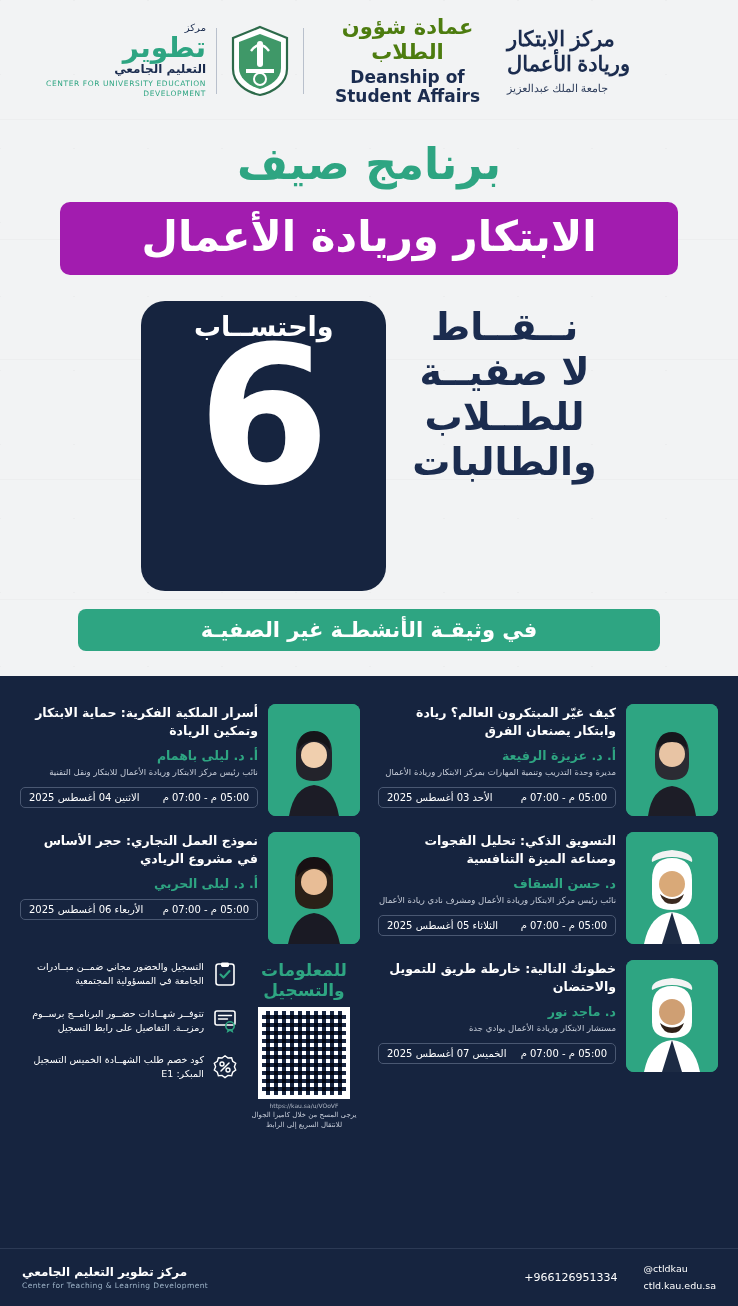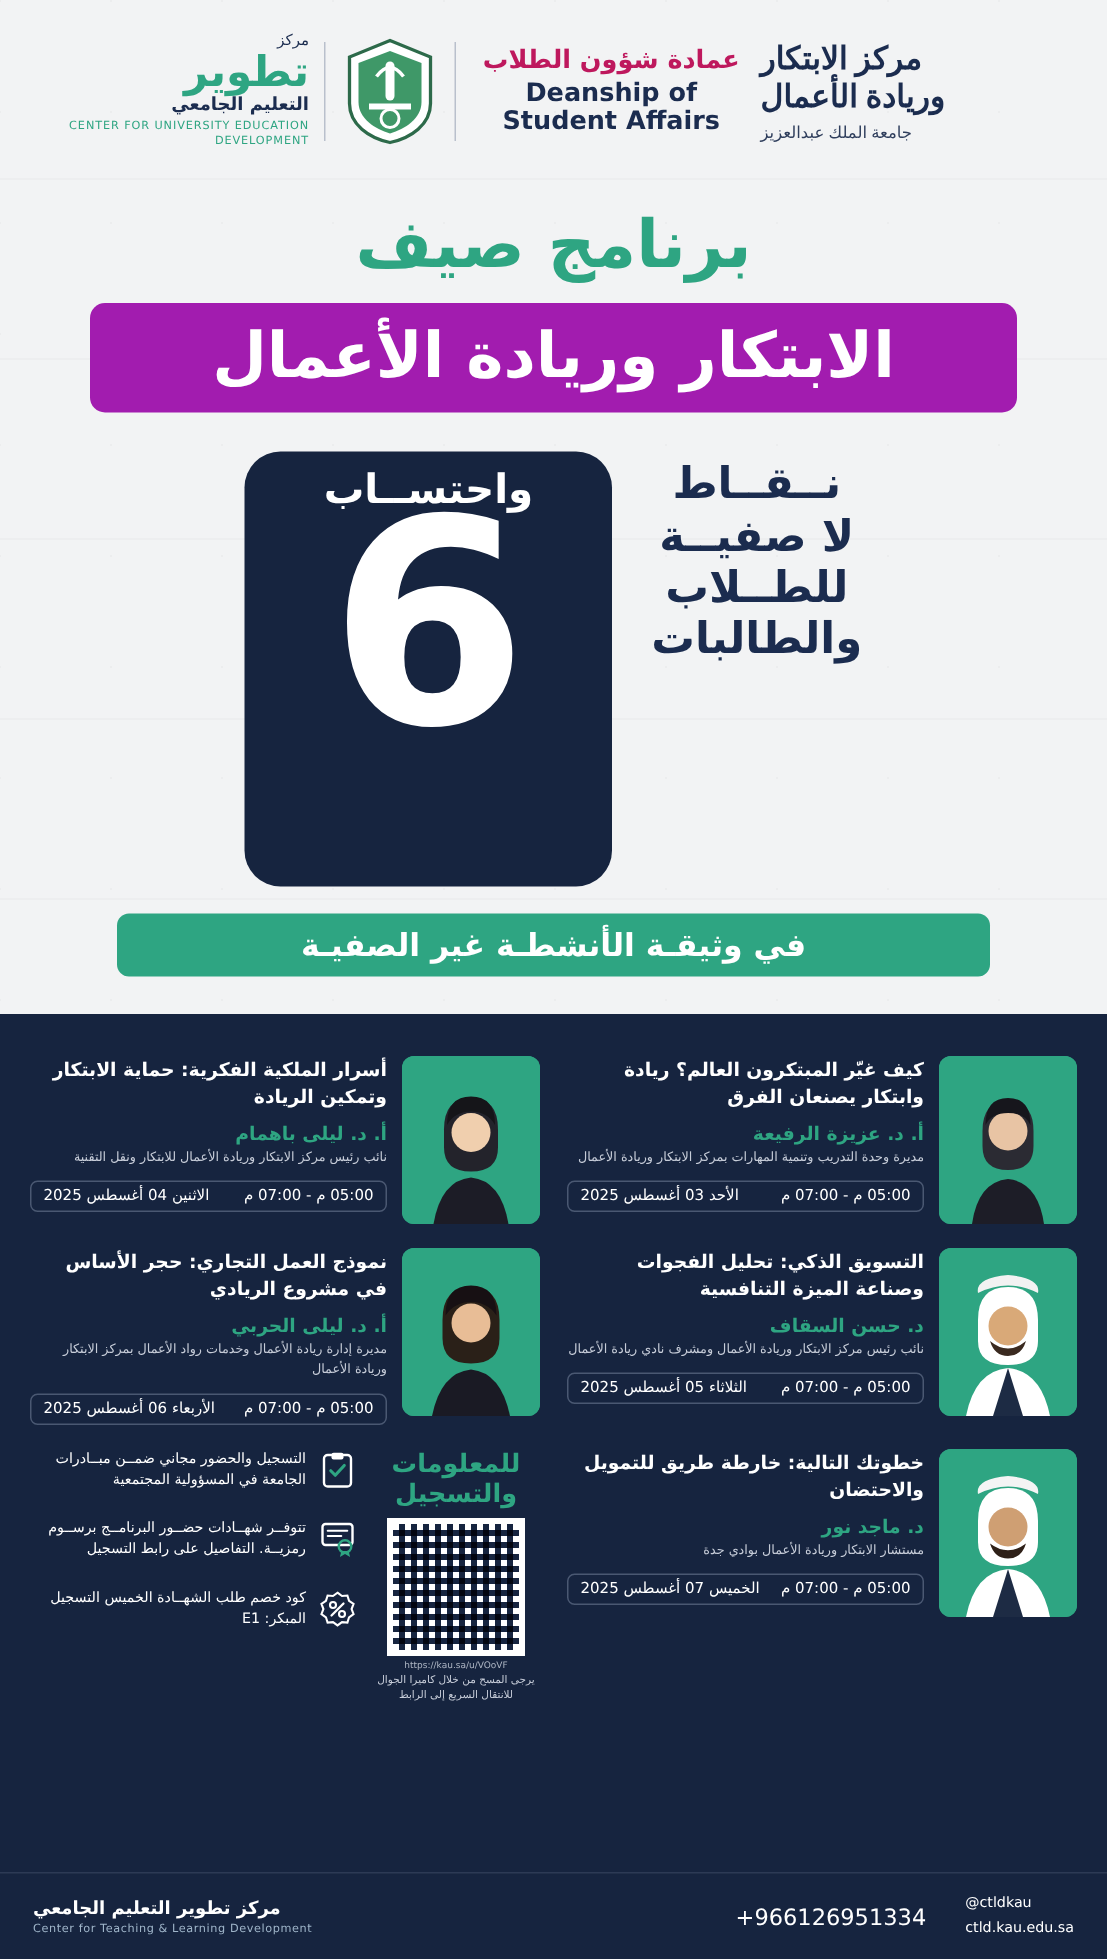--- a/index.html
+++ b/index.html
@@ -36,21 +36,21 @@
     gap: 0;
   }
   .hdr-block { display: flex; flex-direction: column; justify-content: center; }
 
   .hdr-left-wrap { width: 215px; text-align: left; direction: rtl; font-family: Liberation Serif, serif; }
   .kau-ar1 { font-size: 21px; font-weight: bold; color: #1b2c4f; line-height: 1.18; letter-spacing: .5px; }
   .kau-ar2 { font-size: 21px; font-weight: bold; color: #1b2c4f; line-height: 1.18; letter-spacing: .5px; }
   .kau-sub { font-size: 11px; color: #2f3e5c; margin-top: 5px; letter-spacing: 1px; }
 
   .hdr-mid-wrap { flex: 1; text-align: center; padding-right: 6px; }
-  .dsa-ar { font-size: 17px; font-weight: bold; color: #be185d; line-height: 1.2; }
+  .dsa-ar { font-size: 21px; font-weight: bold; color: #4d7c0f; line-height: 1.2; }
   .dsa-en { font-size: 17px; font-weight: bold; color: #1b2c4f; line-height: 1.15; margin-top: 2px; }
 
   .hdr-divider { width: 1px; height: 66px; background: #b9c0cc; margin: 0 10px; }
 
   .logo-badge {
     width: 66px; height: 74px;
     display: flex; align-items: center; justify-content: center;
     position: relative;
   }
   .logo-badge svg { display: block; }
@@ -91,21 +91,21 @@
     gap: 26px;
   }
   .six-text {
     direction: rtl;
     text-align: center;
     color: #1b2c4f;
     font-weight: bold;
     line-height: 1.18;
     padding-top: 4px;
   }
-  .six-text div { font-size: 29px; letter-spacing: 2px; }
+  .six-text div { font-size: 38px; letter-spacing: 2px; }
   .six-card {
     width: 245px; height: 290px;
     background: #16243f;
     border-radius: 24px;
     color: #fff;
     display: flex; flex-direction: column;
     align-items: center; justify-content: flex-start;
     padding-top: 10px;
   }
   .six-card .wa { font-size: 27px; font-weight: bold; letter-spacing: 1px; }
@@ -189,21 +189,21 @@
   
   .footer {
     position: absolute; left: 0; right: 0; bottom: 0;
     height: 58px;
     background: #16243f;
     border-top: 1px solid #2c3a55;
     display: flex; align-items: center; justify-content: space-between;
     padding: 0 22px;
   }
   .foot-social { color: #ffffff; font-size: 9.5px; line-height: 1.7; direction: ltr; text-align: left; }
-  .foot-phone { color: #ffffff; font-size: 15px; direction: ltr; }
+  .foot-phone { color: #ffffff; font-size: 11px; direction: ltr; }
   .foot-right { text-align: left; direction: rtl; }
   .foot-ar { color: #ffffff; font-size: 12px; font-weight: bold; }
   .foot-en { color: #9fb5c9; font-size: 7.5px; margin-top: 2px; letter-spacing: .4px; }
 </style>
 </head>
 <body>
 
 <div class="poster">
   <div class="texture"></div>
 
@@ -341,21 +341,20 @@
             <rect width="92" height="112" fill="#2ea582"></rect>
             <path d="M46 26 q-19 0 -19 22 v12 q0 17 19 17 t19 -17 v-12 q0 -22 -19 -22z" fill="#2a2018"></path>
             <circle cx="46" cy="50" r="13" fill="#e8bd96"></circle>
             <path d="M46 25 q-17 0 -17 20 q6 -9 17 -9 t17 9 q0 -20 -17 -20z" fill="#171013"></path>
             <path d="M20 112 q6 -29 26 -31 q20 2 26 31z" fill="#1a1a24"></path>
           </svg>
         </div>
         <div class="sess-info">
           <div class="sess-title">نموذج العمل التجاري: حجر الأساس في مشروع الريادي</div>
           <div class="sess-name">أ. د. ليلى الحربي</div>
-          <div class="sess-role">مديرة إدارة ريادة الأعمال وخدمات رواد الأعمال بمركز الابتكار وريادة الأعمال</div>
           <div class="sess-date">
             <span>05:00 م - 07:00 م</span>
             <span>الأربعاء 06 أغسطس 2025</span>
           </div>
         </div>
       </div>
 
       <div class="sess">
         <div class="photo">
           <svg viewBox="0 0 92 112" width="92" height="112" aria-hidden="true">

